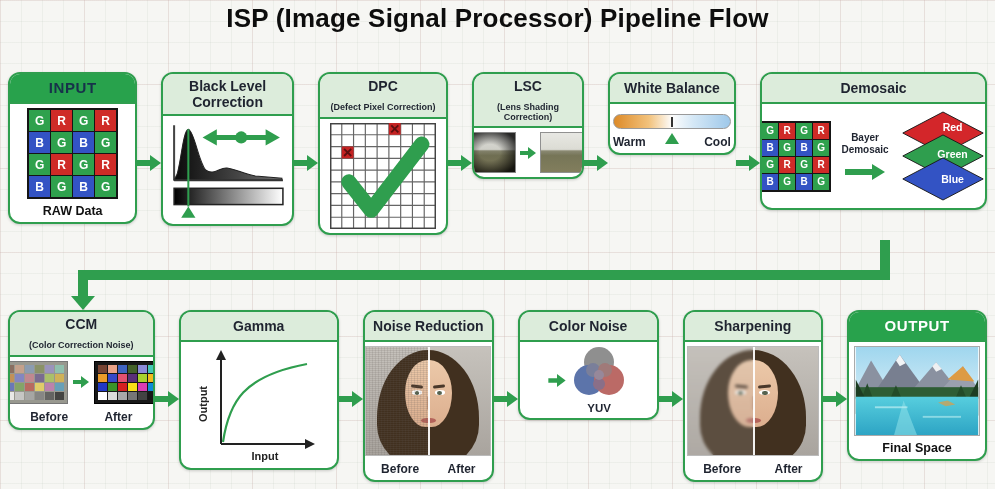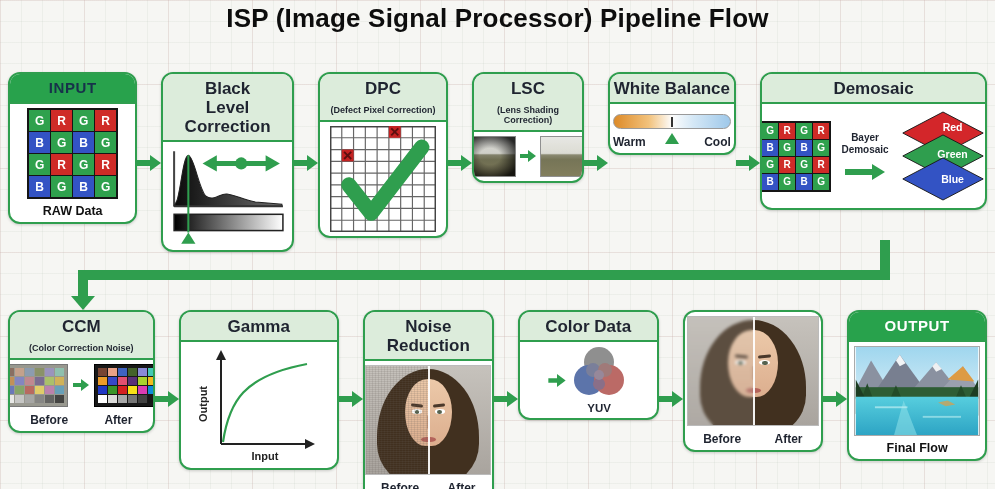--- a/index.html
+++ b/index.html
@@ -23,21 +23,21 @@
   .row { position:absolute; left:8px; right:8px; display:flex;
     justify-content:space-between; align-items:flex-start; }
   .row1 { top:72px; height:168px; }
   .row2 { top:310px; height:172px; }
 
   .box { background:#fff; border:2px solid var(--accent); border-radius:12px;
     display:flex; flex-direction:column; box-shadow:0 1px 3px rgba(0,0,0,.18); overflow:hidden; }
   .hdr { background:var(--hdr); border-bottom:2px solid var(--accent);
     text-align:center; padding:5px 3px 4px; min-height:30px;
     display:flex; flex-direction:column; justify-content:center; }
-  .hdr .t { font-weight:bold; font-size:17px; line-height:1.12; }
+  .hdr .t { font-weight:bold; font-size:14px; line-height:1.12; }
   .hdr .s { font-weight:bold; font-size:9px; line-height:1.1; margin-top:8px; }
   .hdr.solid { background:#28a24c; }
   .hdr.solid .t { font-size:15px; letter-spacing:.6px; }
   .hdr.in .t { color:#17324a; }
   .hdr.out .t { color:#ffffff; }
   .body { flex:1; display:flex; flex-direction:column; align-items:center;
     justify-content:center; padding:4px 2px; }
   .cap { font-weight:bold; font-size:12.5px; margin-top:5px; color:#111; }
 
   .flow-arrow { align-self:center; flex:none; color:var(--accent); margin-top:14px; }
@@ -439,21 +439,21 @@
         </div>
       </div>
     </div>
 
     <svg class="flow-arrow" width="24" height="18" viewBox="0 0 24 18">
         <path d="M0,6 L13,6 L13,1 L24,9 L13,17 L13,12 L0,12 Z" fill="currentColor"></path>
       </svg>
 
     <div class="box" style="width:144px">
       <div class="hdr">
-        <span class="t">Color Data</span>
+        <span class="t">Color Noise</span>
       </div>
       <div class="body">
         <div class="cs-row">
           <svg class="greenfx" width="18" height="13" viewBox="0 0 16 12">
               <path d="M0,4 L8,4 L8,0 L16,6 L8,12 L8,8 L0,8 Z" fill="currentColor"></path>
             </svg>
           <div class="venn-wrap">
             <svg width="58" height="52" viewBox="0 0 58 52">
               <circle cx="29" cy="16" r="15" fill="#8f8f8f"></circle>
               <circle cx="19" cy="34" r="15" fill="#5c74aa"></circle>
@@ -467,20 +467,23 @@
           </div>
         </div>
       </div>
     </div>
 
     <svg class="flow-arrow" width="24" height="18" viewBox="0 0 24 18">
         <path d="M0,6 L13,6 L13,1 L24,9 L13,17 L13,12 L0,12 Z" fill="currentColor"></path>
       </svg>
 
     <div class="box" style="width:144px">
+      <div class="hdr">
+        <span class="t">Sharpening</span>
+      </div>
       <div class="body">
         <div class="portrait" style="width:132px">
           <div class="hair"></div>
           <div class="skin"></div>
           <div class="brow l"></div>
             <div class="brow r"></div>
           <div class="eye l"></div>
             <div class="eye r"></div>
           <div class="nose"></div>
             <div class="lips"></div>
@@ -527,17 +530,17 @@
           <polygon points="36,54 42,40 48,54" fill="#234b28"></polygon>
           <polygon points="104,54 110,40 116,54" fill="#234b28"></polygon>
           <polygon points="0,34 10,54 0,70" fill="#1d3d22"></polygon>
           <polygon points="128,34 118,54 128,72" fill="#1d3d22"></polygon>
           <rect x="0" y="52" width="128" height="40" fill="url(#lake)"></rect>
           <polygon points="50,56 64,92 40,92" fill="#8fe2ea" opacity="0.55"></polygon>
           <rect x="20" y="62" width="34" height="2" fill="#bdeef2" opacity="0.7"></rect>
           <rect x="70" y="72" width="40" height="2" fill="#bdeef2" opacity="0.6"></rect>
           <polygon points="86,58 96,56 104,60 94,62" fill="#de9c45" opacity="0.7"></polygon>
         </svg>
-        <div class="cap">Final Flow</div>
+        <div class="cap">Final Space</div>
       </div>
     </div>
   </div>
 </div>
 
 </body></html>

